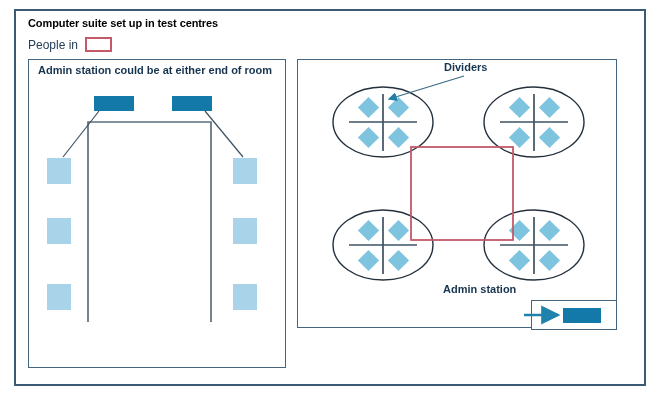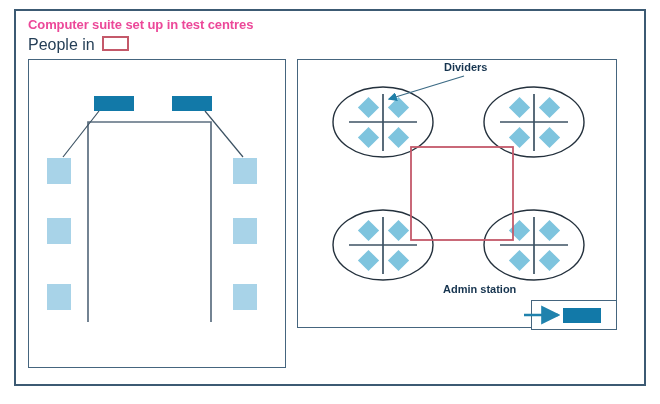--- a/index.html
+++ b/index.html
@@ -19,34 +19,34 @@
     position:absolute;
     left:14px;top:9px;
     width:632px;height:377px;
     border:2px solid #3c5a73;
     background:#ffffff;
     box-sizing:border-box;
   }
   .title{
     position:absolute;
     left:28px;top:17px;
-    font-size:13px;
+    font-size:11px;
     font-weight:bold;
-    color:#ec4899;
+    color:#000000;
     letter-spacing:-0.1px;
     white-space:nowrap;
   }
   .legend-row{
     position:absolute;
     left:28px;top:36px;
-    font-size:16px;
+    font-size:12px;
     color:#253f57;
     white-space:nowrap;
     display:flex;
-    align-items:flex-start;
+    align-items:flex-end;
     height:16px;
   }
   .legend-pre{margin-right:7px;}
   .legend-swatch{
     display:inline-block;
     width:27px;height:15px;
     border:2px solid #c4596a;
     background:#ffffff;
     box-sizing:border-box;
     margin-right:7px;
@@ -124,20 +124,21 @@
   <div class="outer-frame"></div>
 
   <div class="title">Computer suite set up in test centres</div>
 
   <div class="legend-row">
     <span class="legend-pre">People in</span>
     <span class="legend-swatch"></span>
   </div>
 
   <div class="panel" id="panel-left"></div>
+  <div class="panel-caption" id="left-caption">Admin station could be at either end of room</div>
 
   <div class="desk" id="desk-a"></div>
   <div class="desk" id="desk-b"></div>
 
   <div class="ws" id="ws-l1"></div>
   <div class="ws" id="ws-l2"></div>
   <div class="ws" id="ws-l3"></div>
   <div class="ws" id="ws-r1"></div>
   <div class="ws" id="ws-r2"></div>
   <div class="ws" id="ws-r3"></div>

